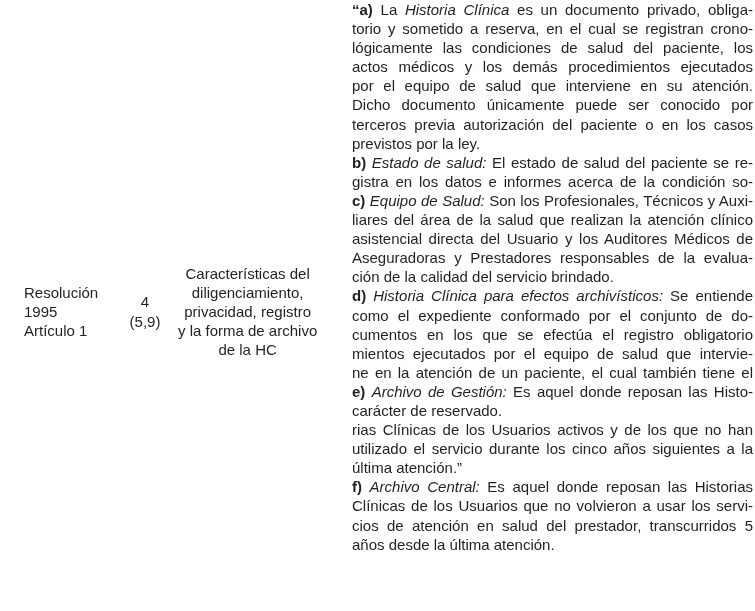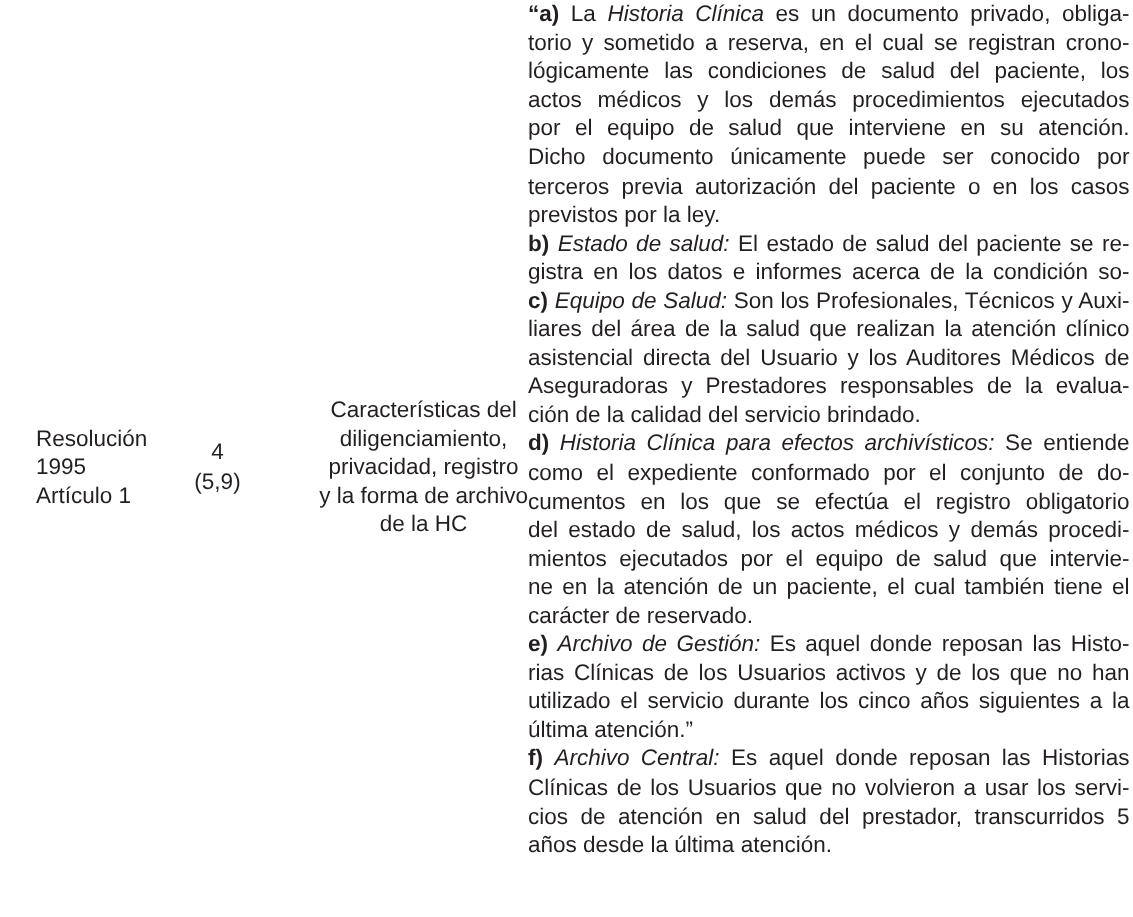--- a/index.html
+++ b/index.html
@@ -33,21 +33,21 @@
     width: 66px;
     display: flex;
     align-items: center;
     justify-content: center;
     text-align: center;
   }
   .cell-title {
     width: 174px;
     display: flex;
     align-items: center;
-    justify-content: flex-end;
+    justify-content: flex-start;
     text-align: center;
   }
   .cell-content {
     width: 403px;
     padding-right: 2px;
   }
   .vnudge { transform: translateY(6px); }
   .pre { white-space: pre-line; }
   .tl { min-height: 19.1px; }
   .just {
@@ -93,25 +93,24 @@
       <div class="tl just"><span class="b">b)</span><span> </span><span class="i">Estado de salud:</span><span> El estado de salud del paciente se re-</span></div>
       <div class="tl just"><span>gistra en los datos e informes acerca de la condición so-</span></div>
       <div class="tl just"><span class="b">c)</span><span> </span><span class="i">Equipo de Salud:</span><span> Son los Profesionales, Técnicos y Auxi-</span></div>
       <div class="tl just"><span>liares del área de la salud que realizan la atención clínico</span></div>
       <div class="tl just"><span>asistencial directa del Usuario y los Auditores Médicos de</span></div>
       <div class="tl just"><span>Aseguradoras y Prestadores responsables de la evalua-</span></div>
       <div class="tl"><span>ción de la calidad del servicio brindado.</span></div>
       <div class="tl just"><span class="b">d)</span><span> </span><span class="i">Historia Clínica para efectos archivísticos:</span><span> Se entiende</span></div>
       <div class="tl just"><span>como el expediente conformado por el conjunto de do-</span></div>
       <div class="tl just"><span>cumentos en los que se efectúa el registro obligatorio</span></div>
-      <div class="tl just"><span>del estado de salud, los actos médicos y demás procedi-</span></div>
       <div class="tl just"><span>mientos ejecutados por el equipo de salud que intervie-</span></div>
       <div class="tl just"><span>ne en la atención de un paciente, el cual también tiene el</span></div>
+      <div class="tl just"><span class="b">e)</span><span> </span><span class="i">Archivo de Gestión:</span><span> Es aquel donde reposan las Histo-</span></div>
       <div class="tl"><span>carácter de reservado.</span></div>
-      <div class="tl just"><span class="b">e)</span><span> </span><span class="i">Archivo de Gestión:</span><span> Es aquel donde reposan las Histo-</span></div>
       <div class="tl just"><span>rias Clínicas de los Usuarios activos y de los que no han</span></div>
       <div class="tl just"><span>utilizado el servicio durante los cinco años siguientes a la</span></div>
       <div class="tl"><span>última atención.”</span></div>
       <div class="tl just"><span class="b">f)</span><span> </span><span class="i">Archivo Central:</span><span> Es aquel donde reposan las Historias</span></div>
       <div class="tl just"><span>Clínicas de los Usuarios que no volvieron a usar los servi-</span></div>
       <div class="tl just"><span>cios de atención en salud del prestador, transcurridos 5</span></div>
       <div class="tl"><span>años desde la última atención.</span></div>
     </div>
 
 </div>

